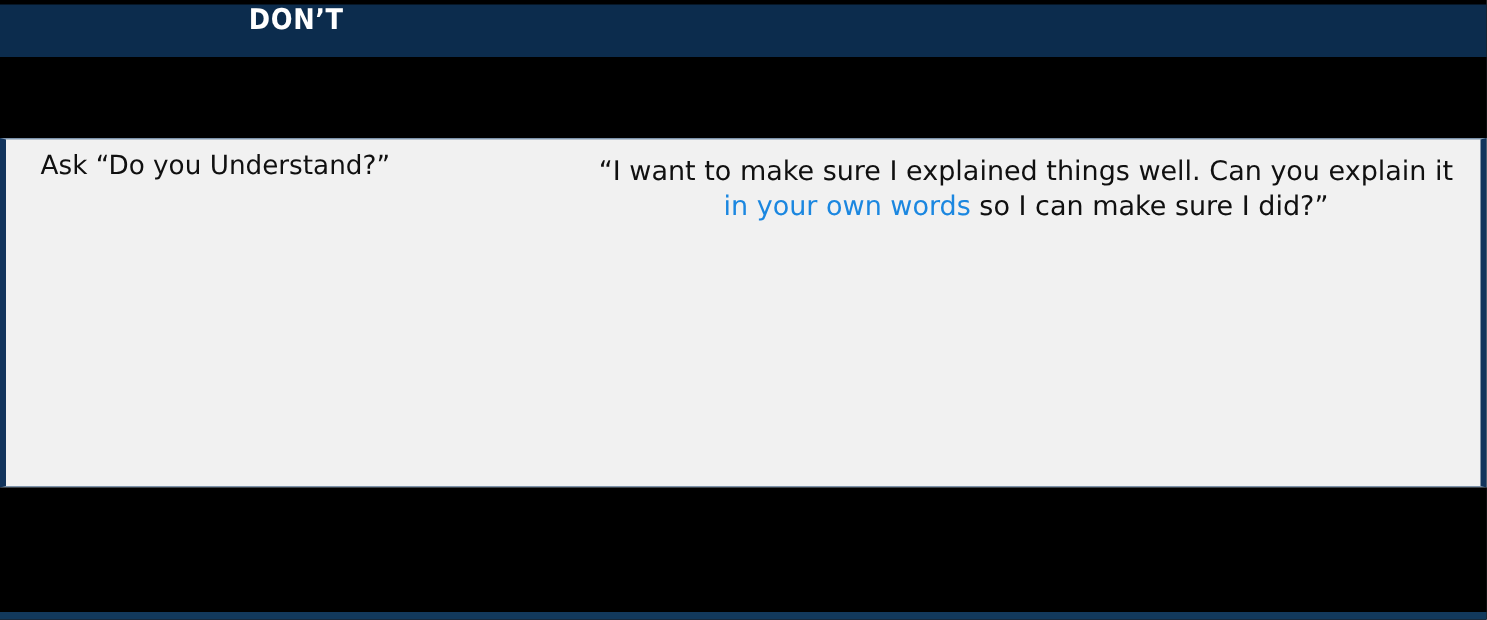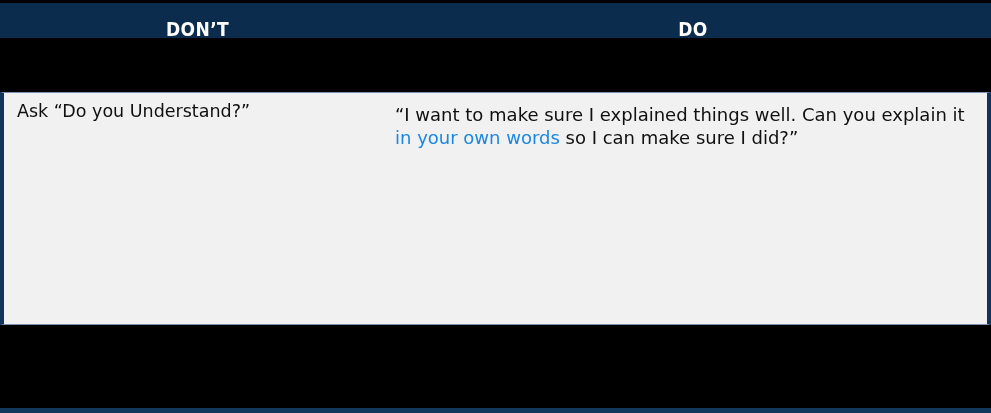--- a/index.html
+++ b/index.html
@@ -19,21 +19,20 @@
   }
   .header-cell{
     position:absolute;top:0;height:20px;
     display:flex;align-items:center;justify-content:center;
     color:#ffffff;
     font-family:"DejaVu Sans Condensed","Liberation Sans", sans-serif;
     font-weight:bold;
     font-size:19px;
     letter-spacing:0.4px;
     white-space:nowrap;
-    margin-top:16px;
   }
   .header-cell.dont{left:0;width:395px;}
   .header-cell.do{left:395px;width:596px;}
 
   .band-black-top{
     position:absolute;left:0;top:38px;width:991px;height:54px;
     background:#000000;
   }
 
   .content-row{
@@ -42,28 +41,29 @@
     box-sizing:border-box;
     border-left:4px solid #12345c;
     border-right:4px solid #12345c;
     border-top:1px solid #7d93ab;
     border-bottom:1px solid #7d93ab;
     display:flex;
     align-items:flex-start;
   }
   .col-dont{
     width:391px;
-    padding:10px 8px 0 13px;
+    padding:10px 8px 0 23px;
     box-sizing:border-box;
     flex:0 0 auto;
   }
   .col-do{
     flex:1 1 auto;
     padding:10px 14px 0 0px;
     box-sizing:border-box;
+    text-align:center;
   }
   .cell-text{
     color:#101010;
     font-size:17.5px;
     line-height:1.0;
     font-family:"DejaVu Sans","Liberation Sans", sans-serif;
   }
   .para{
     color:#101010;
     font-size:18px;
@@ -85,23 +85,20 @@
 </style>
 </head>
 <body>
 
 <div class="sheet">
 
   <div class="header-band">
     <div class="header-cell dont">
       <span>DON’T</span>
     </div>
-    <div class="header-cell do">
-      <span>DO</span>
-    </div>
   </div>
 
   <div class="band-black-top"></div>
 
   <div class="content-row">
 
     <div class="col-dont">
       <div class="cell-text">Ask “Do you Understand?”</div>
     </div>
 

